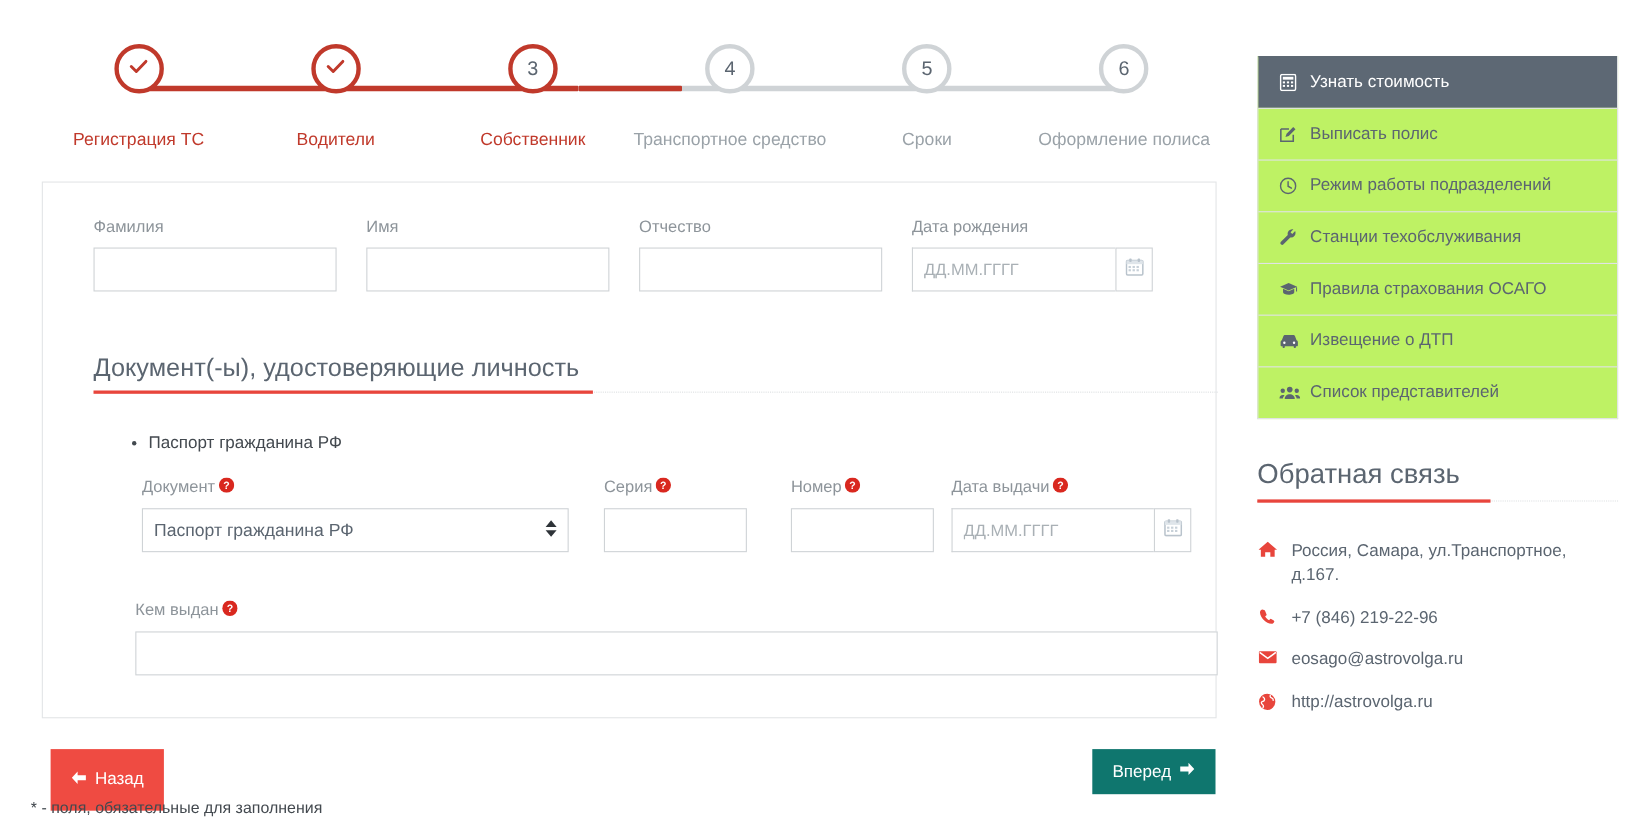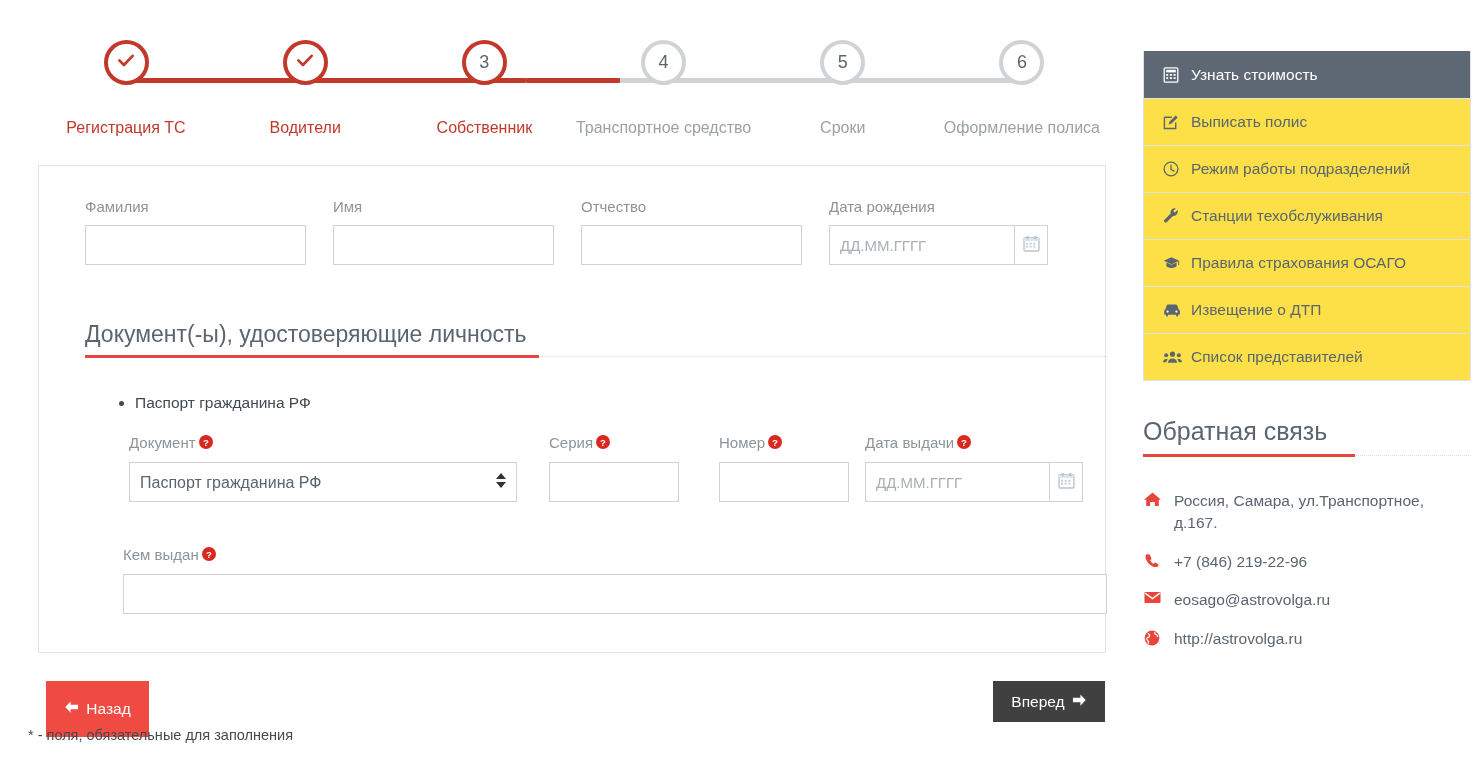--- a/index.html
+++ b/index.html
@@ -105,31 +105,31 @@
 
   
   .btn-back {
     position: absolute; left: 46px; top: 681px; width: 103px; height: 56px;
     background: #ef4b42; color: #fff; border: none; font-size: 15.5px;
     display: flex; align-items: center; justify-content: center; gap: 7px;
     cursor: pointer; font-family: "Liberation Sans", sans-serif;
   }
   .btn-fwd {
     position: absolute; left: 993px; top: 681px; width: 112px; height: 41px;
-    background: #404040; color: #fff; border: none; font-size: 15.5px;
+    background: #0f766e; color: #fff; border: none; font-size: 15.5px;
     display: flex; align-items: center; justify-content: center; gap: 7px;
     cursor: pointer; font-family: "Liberation Sans", sans-serif;
   }
   .req-note {
     position: absolute; left: 28px; top: 727px; font-size: 14.5px; color: #43494f;
   }
 
   
   .side { position: absolute; left: 1143px; top: 51px; width: 328px; }
-  .menu { border: 1px solid #e0e3e5; border-top: none; background: #fde047; }
+  .menu { border: 1px solid #e0e3e5; border-top: none; background: #bef264; }
   .menu-item {
     height: 47px; display: flex; align-items: center; gap: 9px;
     padding: 0 0 0 19px; font-size: 15.5px; color: #5b6570;
     border-top: 1px solid #e0e3e5; cursor: pointer; white-space: nowrap;
   }
   .menu-item.active { background: #5d6874; color: #ffffff; border-top-color: #5d6874; }
   .menu-item .mi-icon { display: flex; align-items: center; width: 19px; }
 
   .fb-head { margin-top: 36px; }
   .fb-head .t { font-size: 25px; color: #5b6570; }

